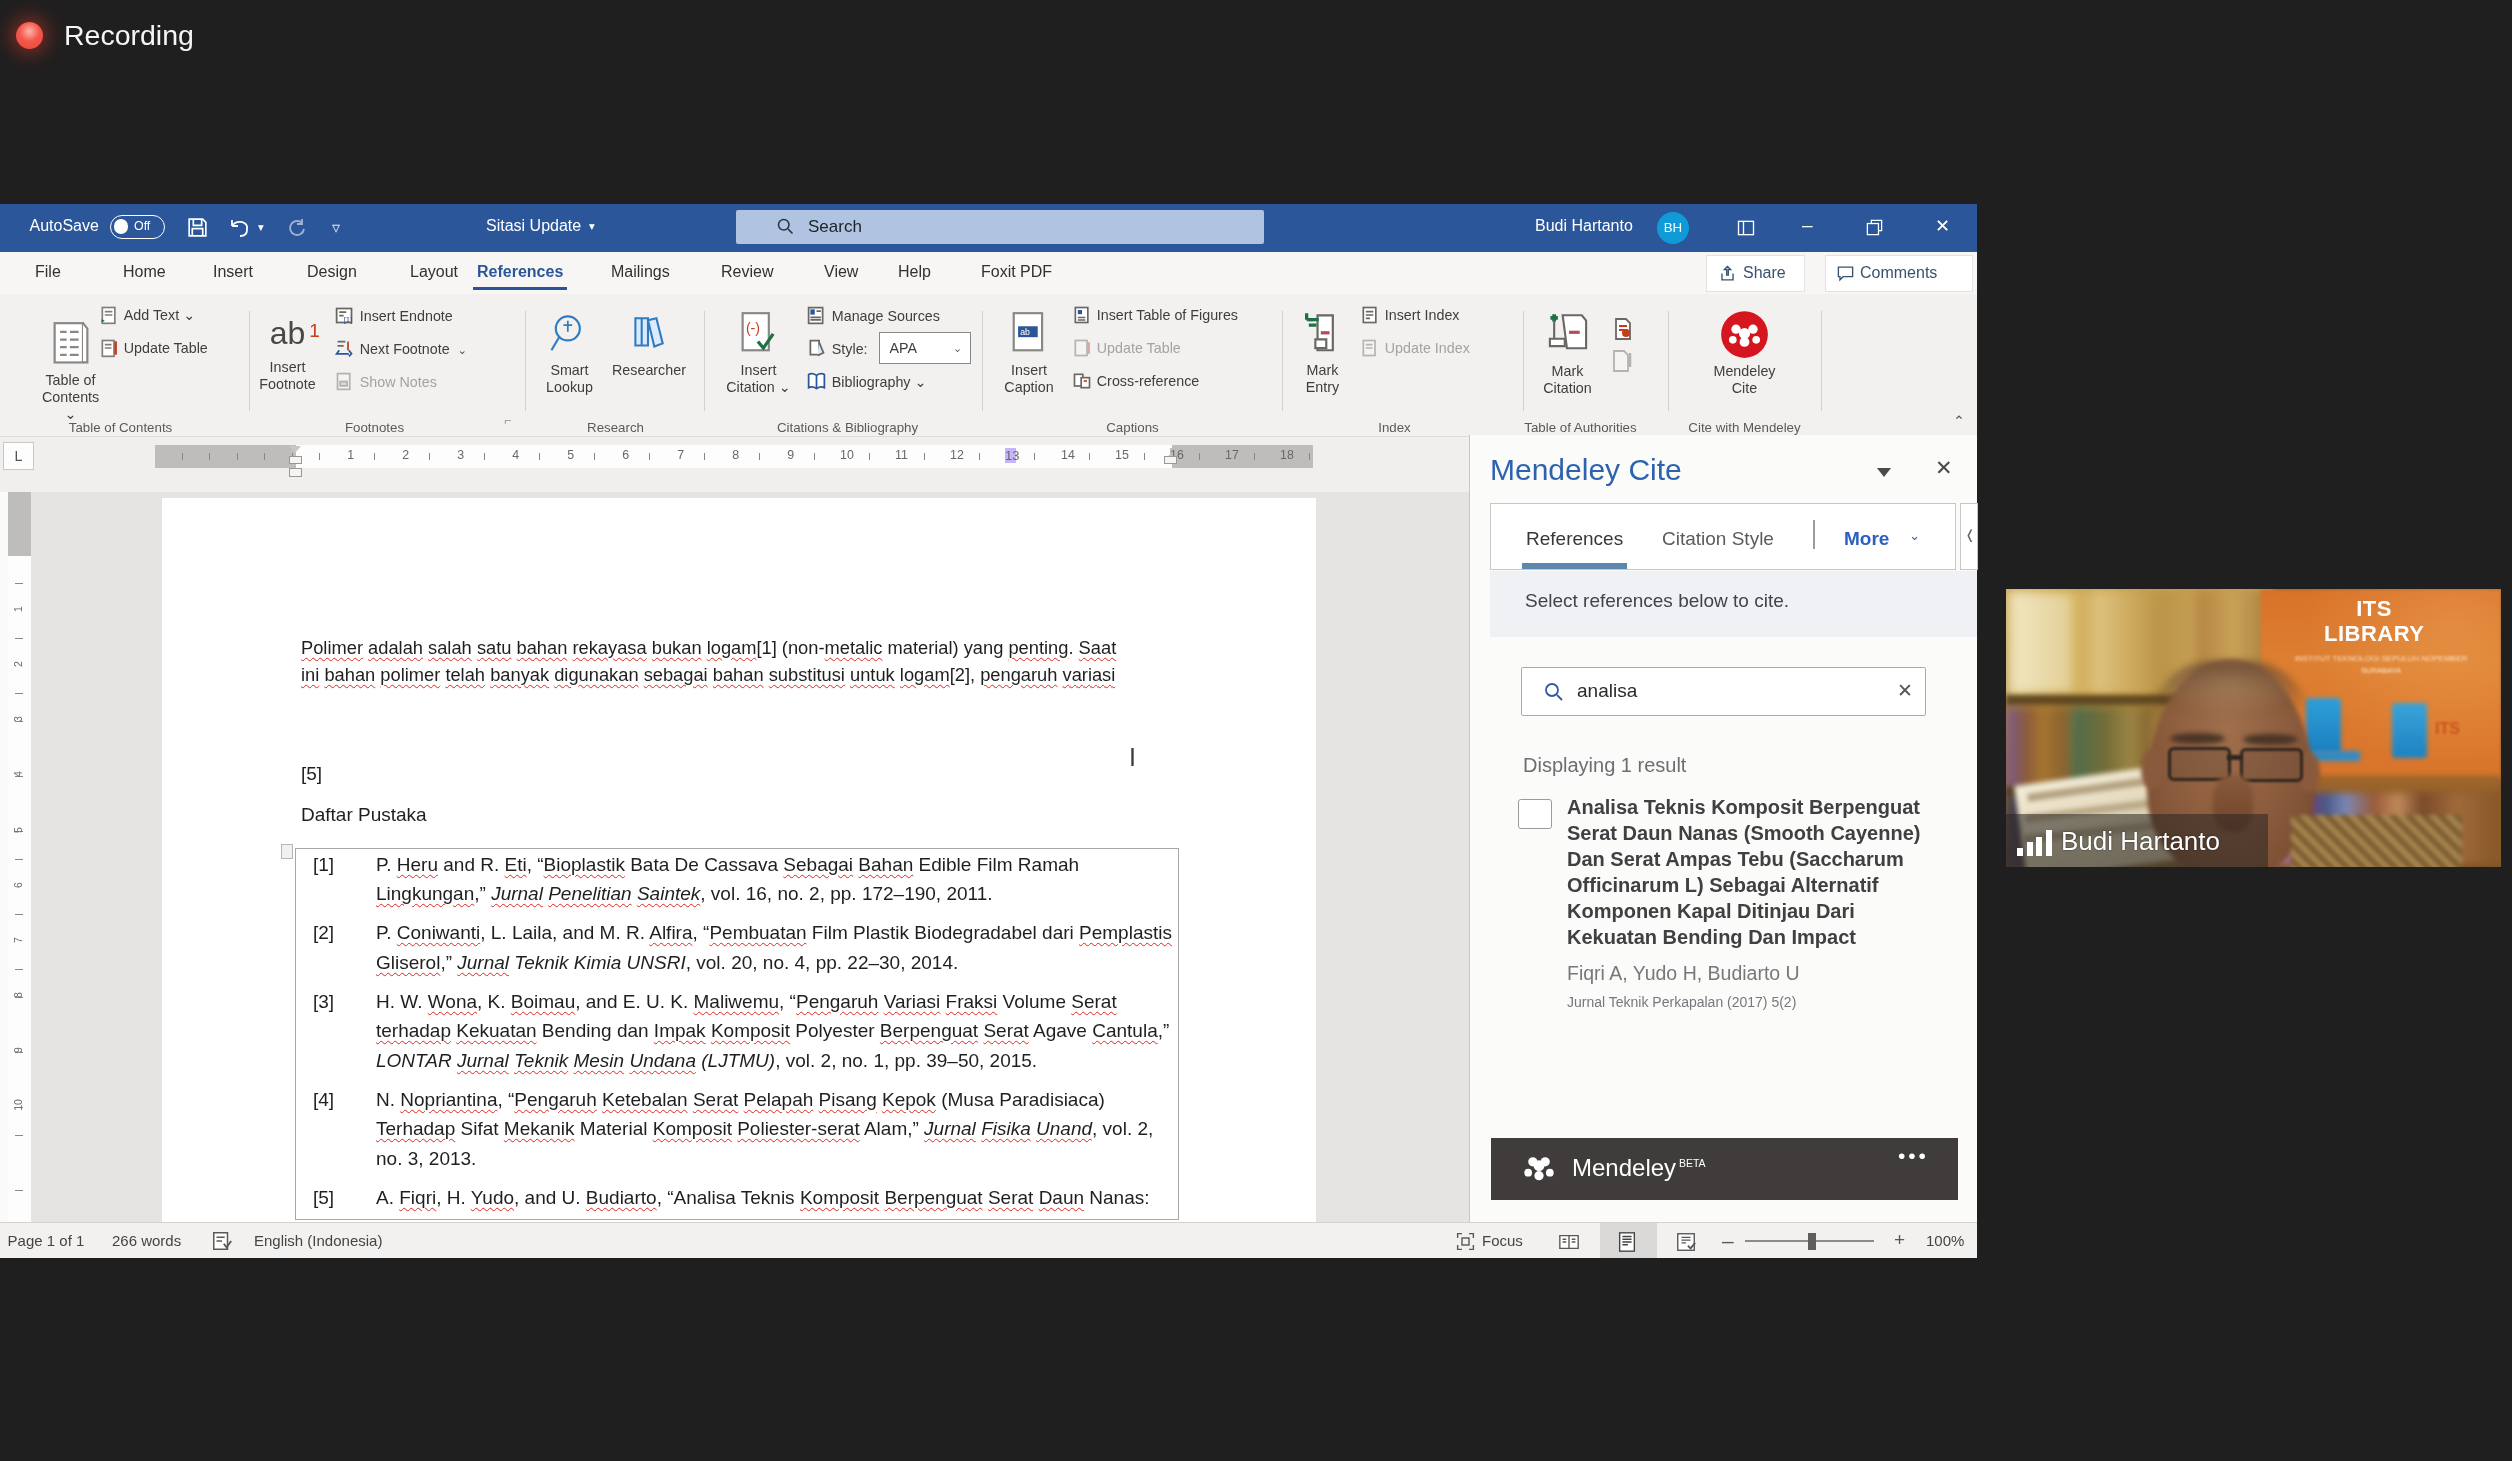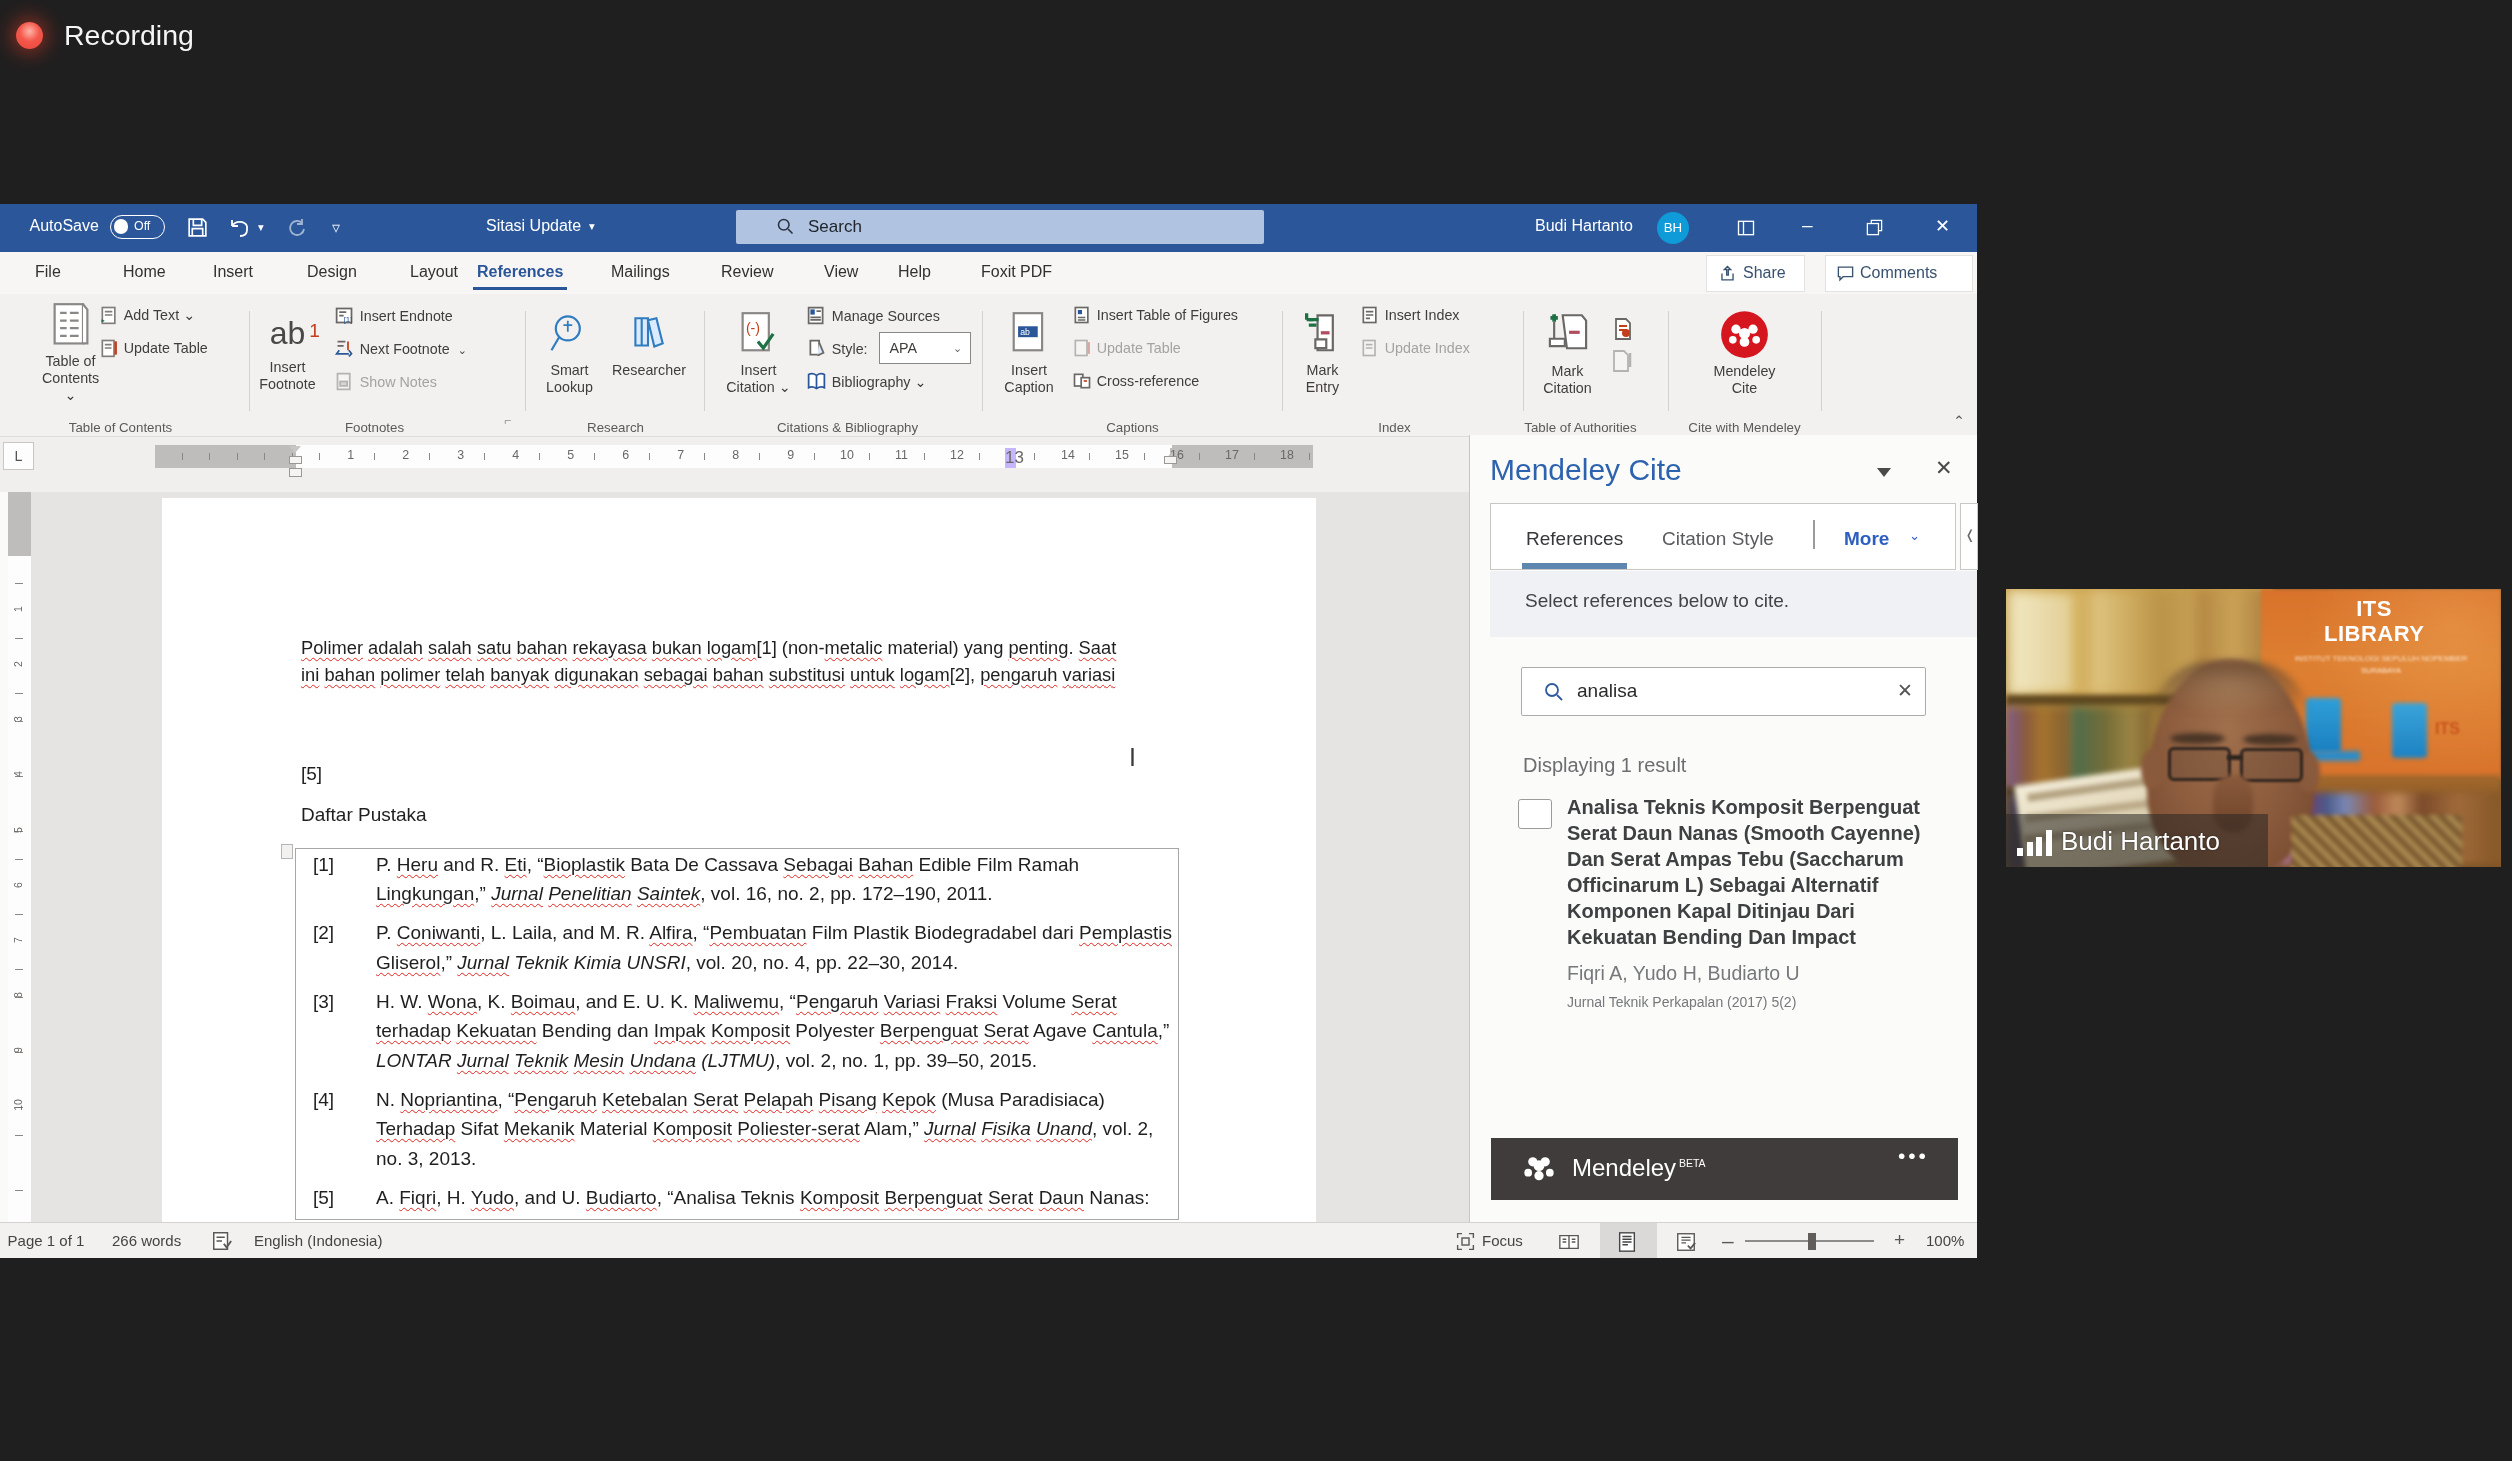--- a/index.html
+++ b/index.html
@@ -144,21 +144,21 @@
       </div>
       <div class="tbtn" style="left:1825px;width:148px;">
         <svg style="position:absolute;left:9.5px;top:8.6px;" width="19" height="19" viewBox="0 0 24 24" fill="none" stroke="#38516e" stroke-width="1.7">
           <path d="M3 4h18v12H9l-4 4v-4H3z"></path>
         </svg>
         <span style="position:absolute;left:34px;top:8.6px;">Comments</span>
       </div>
     </div>
     <div id="ribbon">
 
-      <div class="big" style="left:0px;top:8px;width:99px;padding-left:42px;">
+      <div class="big" style="left:0px;top:27px;width:99px;padding-left:42px;">
         <svg width="40" height="48" viewBox="0 0 36 44" fill="none">
           <rect x="3" y="2" width="26" height="36" fill="#fff" stroke="#8a8886" stroke-width="2"></rect>
           <path d="M29 2l4 5v31h-4" fill="#fff" stroke="#8a8886" stroke-width="2"></path>
           <g stroke="#8a8886" stroke-width="2">
             <path d="M8 10h6M17 10h8M8 17h6M17 17h8M8 24h6M17 24h8M8 31h6M17 31h8"></path>
           </g>
         </svg>
         <div class="cap">Table of<br>Contents ⌄</div>
       </div>
       <div class="small" style="left:99px;top:10.5px;"><svg class="ic" width="20" height="20" viewBox="0 0 24 24" fill="none" stroke="#807d7a" stroke-width="2">
@@ -343,21 +343,21 @@
           <span class="abs" style="left:300px;top:3.8px;width:11.4px;text-align:center;font-size:12.4px;color:#6a6866;background:#fdfdfd;">3</span>
           <span class="abs" style="left:355px;top:3.8px;width:11.4px;text-align:center;font-size:12.4px;color:#6a6866;background:#fdfdfd;">4</span>
           <span class="abs" style="left:410px;top:3.8px;width:11.4px;text-align:center;font-size:12.4px;color:#6a6866;background:#fdfdfd;">5</span>
           <span class="abs" style="left:465px;top:3.8px;width:11.4px;text-align:center;font-size:12.4px;color:#6a6866;background:#fdfdfd;">6</span>
           <span class="abs" style="left:520px;top:3.8px;width:11.4px;text-align:center;font-size:12.4px;color:#6a6866;background:#fdfdfd;">7</span>
           <span class="abs" style="left:575px;top:3.8px;width:11.4px;text-align:center;font-size:12.4px;color:#6a6866;background:#fdfdfd;">8</span>
           <span class="abs" style="left:630px;top:3.8px;width:11.4px;text-align:center;font-size:12.4px;color:#6a6866;background:#fdfdfd;">9</span>
           <span class="abs" style="left:685px;top:3.8px;width:11.4px;text-align:center;font-size:12.4px;color:#6a6866;background:#fdfdfd;">10</span>
           <span class="abs" style="left:740px;top:3.8px;width:11.4px;text-align:center;font-size:12.4px;color:#6a6866;background:#fdfdfd;">11</span>
           <span class="abs" style="left:795px;top:3.8px;width:11.4px;text-align:center;font-size:12.4px;color:#6a6866;background:#fdfdfd;">12</span>
-          <span class="abs" style="left:850px;top:3.8px;width:11.4px;text-align:center;font-size:17px;color:#6a6866;background:#c4b5fd;">13</span>
+          <span class="abs" style="left:850px;top:3.8px;width:11.4px;text-align:center;font-size:13px;color:#6a6866;background:#c4b5fd;">13</span>
           <span class="abs" style="left:906px;top:3.8px;width:11.4px;text-align:center;font-size:12.4px;color:#6a6866;background:#fdfdfd;">14</span>
           <span class="abs" style="left:960px;top:3.8px;width:11.4px;text-align:center;font-size:12.4px;color:#6a6866;background:#fdfdfd;">15</span>
           <span class="abs" style="left:1015px;top:3.8px;width:11.4px;text-align:center;font-size:12.4px;color:#6a6866;background:#bfbdbc;">16</span>
           <span class="abs" style="left:1070px;top:3.8px;width:11.4px;text-align:center;font-size:12.4px;color:#6a6866;background:#bfbdbc;">17</span>
           <span class="abs" style="left:1125px;top:3.8px;width:11.4px;text-align:center;font-size:12.4px;color:#6a6866;background:#bfbdbc;">18</span>
         </div>
         <div class="abs" style="left:134px;top:1px;width:0;height:0;border:6.7px solid transparent;border-top:7.6px solid #c8c6c4;"></div>
         <div class="abs" style="left:134px;top:11.4px;width:13.3px;height:7.6px;background:#f5f4f3;border:1px solid #9a9896;"></div>
         <div class="abs" style="left:134px;top:23px;width:13.3px;height:9.5px;background:#f5f4f3;border:1px solid #9a9896;"></div>
         <div class="abs" style="left:1009px;top:3.8px;width:0;height:0;border:6.7px solid transparent;border-bottom:7.6px solid #c8c6c4;"></div>

